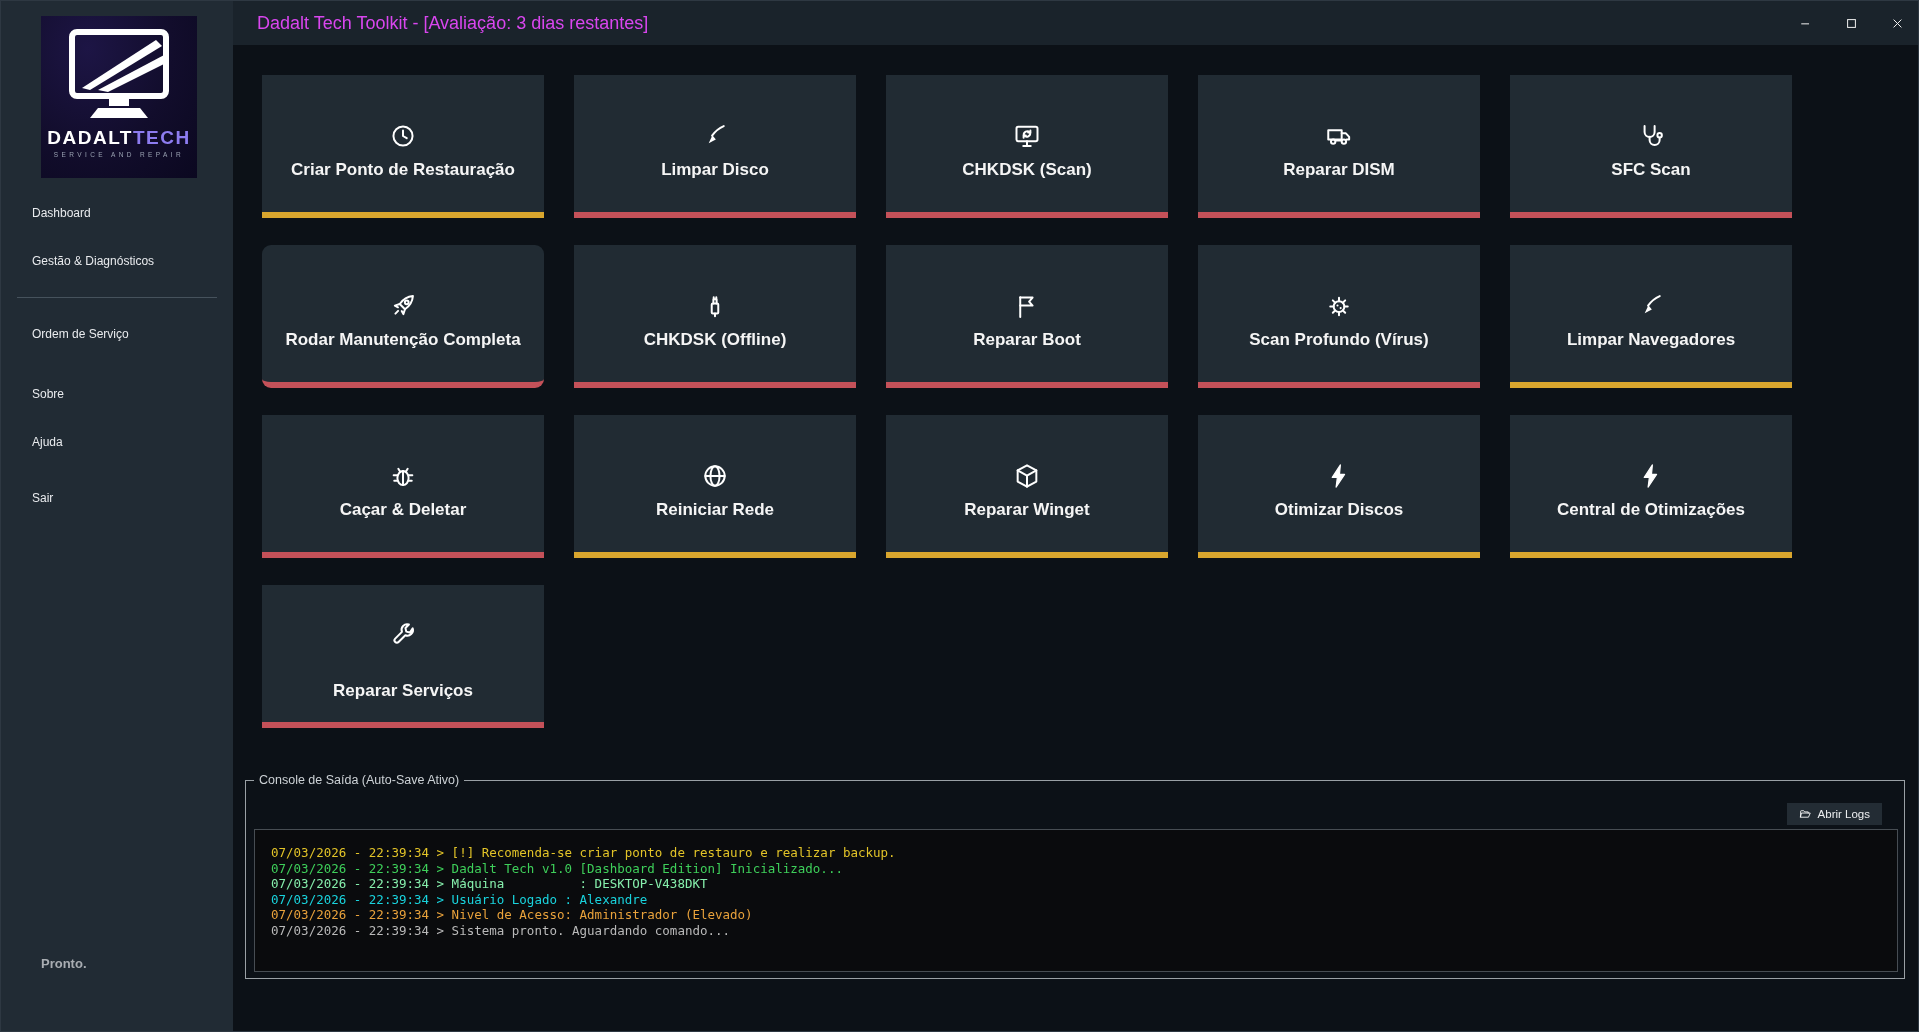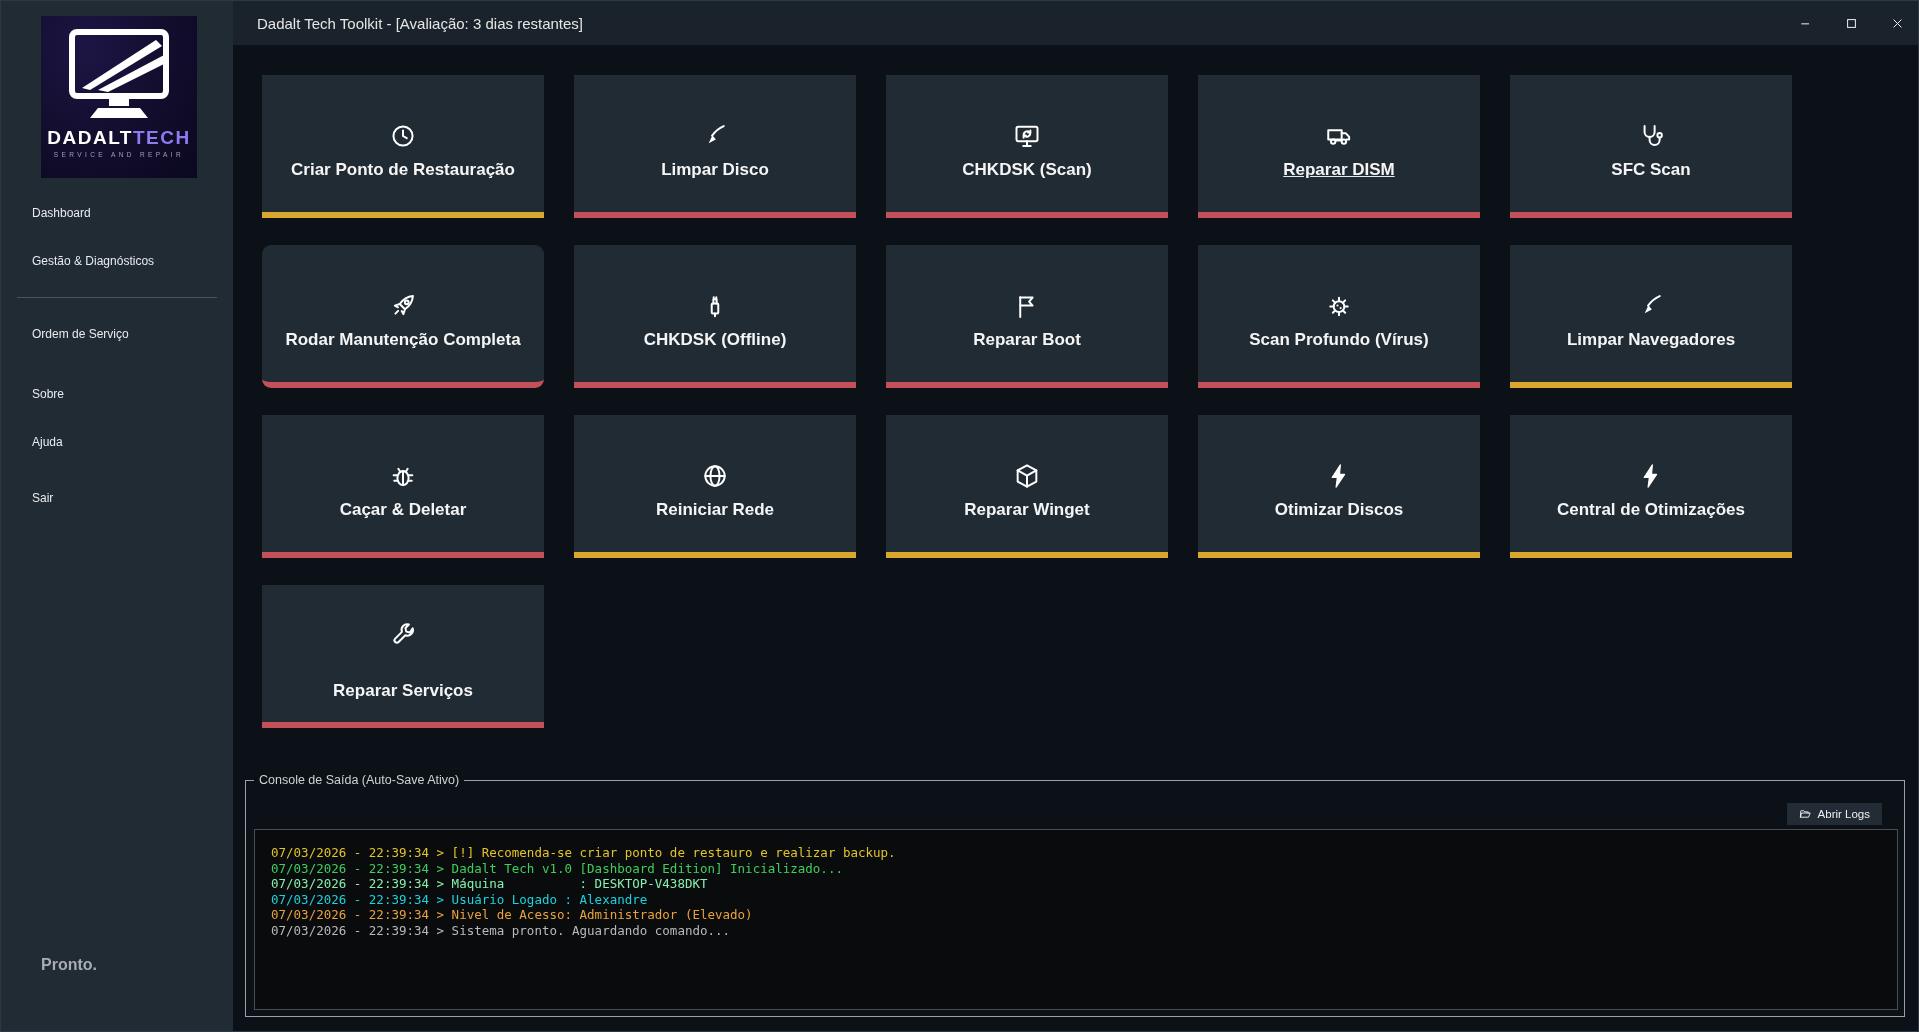--- a/index.html
+++ b/index.html
@@ -23,46 +23,46 @@
   .brand .b2 { color:#8d7cf0; }
   .tagline { font-size:6.5px; letter-spacing:3.4px; color:#9aa2b2; margin-top:4px;
     white-space:nowrap; }
   .nav { position:absolute; left:0; top:188px; width:100%; }
   .nav-item { height:48px; line-height:48px; padding-left:31px; font-size:12px;
     color:#e9ebee; cursor:default; white-space:nowrap; }
   .nav-item.active { background:#19222a; color:#9e8df0; }
   .nav-divider { height:1px; background:#46525c; margin:12px 16px 12px 16px; }
   .nav-item.gap-top { margin-top:12px; }
   .nav-item.gap-top-sm { margin-top:8px; }
-  .status-text { position:absolute; left:40px; top:955px; font-size:16px;
+  .status-text { position:absolute; left:40px; top:955px; font-size:13px;
     font-weight:bold; color:#a9adb2; }
   
   .titlebar { position:absolute; left:232px; top:0; width:1687px; height:44px;
     background:#1a232b; display:flex; align-items:center; }
-  .title-text { margin-left:24px; font-size:15px; color:#e5e5e5; }
+  .title-text { margin-left:24px; font-size:18px; color:#d946ef; }
   .win-controls { margin-left:auto; display:flex; align-items:center; height:100%; }
   .win-btn { width:46px; height:100%; display:flex; align-items:center;
     justify-content:center; }
   .win-btn svg { width:17px; height:17px; stroke:#f2f2f2; stroke-width:1.4;
     fill:none; }
   
   .main { position:absolute; left:232px; top:44px; width:1687px; height:988px;
     background:#0c1117; }
   .grid { position:absolute; left:29px; top:30px;
     display:grid; grid-template-columns:repeat(5, 282px); gap:27px 30px; }
   .card { width:282px; height:143px; background:#212b33;
     border-bottom:6px solid #c45159;
     display:flex; flex-direction:column; align-items:center; justify-content:center;
     padding-top:14px; cursor:default; }
   .card-icon { display:block; height:30px; margin-bottom:8px; }
   .card-icon svg { width:28px; height:28px; stroke:#ffffff; stroke-width:1.7;
     fill:none; stroke-linecap:round; stroke-linejoin:round; color:#ffffff; }
   .card-label { font-size:17px; font-weight:bold; color:#f5f5f5; white-space:nowrap; }
   
-  .groupbox { position:absolute; left:12px; top:735px; width:1660px; height:237px;
+  .groupbox { position:absolute; left:12px; top:735px; width:1660px; height:199px;
     border:1px solid #9aa0a5; }
   .groupbox-label { position:absolute; top:-8px; left:8px; background:#0c1117;
     padding:0 5px; font-size:12.5px; color:#cdd2d6; white-space:nowrap; }
   .openlogs-btn { position:absolute; top:22px; right:22px; height:22px;
     background:#232c34; color:#eceef0; font-size:11.5px;
     display:flex; align-items:center; padding:0 12px; gap:6px; cursor:default; }
   .openlogs-btn svg { width:13px; height:13px; stroke:#ffffff; stroke-width:1.6;
     fill:none; stroke-linecap:round; stroke-linejoin:round; }
   .console { position:absolute; left:8px; top:48px; right:6px; bottom:6px;
     background:#0a0b0d; border:1px solid #474d53; padding:15px 16px;
@@ -136,21 +136,21 @@
       </div>
       <div class="card" style="border-bottom-color: rgb(196, 81, 89);">
         <span class="card-icon"><svg viewBox="0 0 24 24">
             <rect x="3" y="4" width="18" height="12.5" rx="1.5"></rect>
             <path d="M8.8 20.5h6.4M12 16.5v4"></path>
             <path d="M9.3 11.6a3 3 0 0 1 5.1-2.7M14.7 9a3 3 0 0 1-5.1 2.7"></path>
             <path d="M14.9 7.2v1.8H13M9.1 13.4v-1.8H11"></path>
           </svg></span>
         <span class="card-label">CHKDSK (Scan)</span>
       </div>
-      <div class="card" style="border-bottom-color: rgb(196, 81, 89); text-decoration: underline;">
+      <div class="card" style="border-bottom-color: rgb(196, 81, 89);">
         <span class="card-icon"><svg viewBox="0 0 24 24">
             <path d="M2.8 7h11.5v8H2.8z"></path>
             <path d="M14.3 9.7h3.6l2.8 3.1V15h-2.2"></path>
             <circle cx="7" cy="16.8" r="1.9"></circle>
             <circle cx="16.2" cy="16.8" r="1.9"></circle>
             <path d="M8.9 15.8h5.3"></path>
           </svg></span>
         <span class="card-label">Reparar DISM</span>
       </div>
       <div class="card" style="border-bottom-color: rgb(196, 81, 89);">

